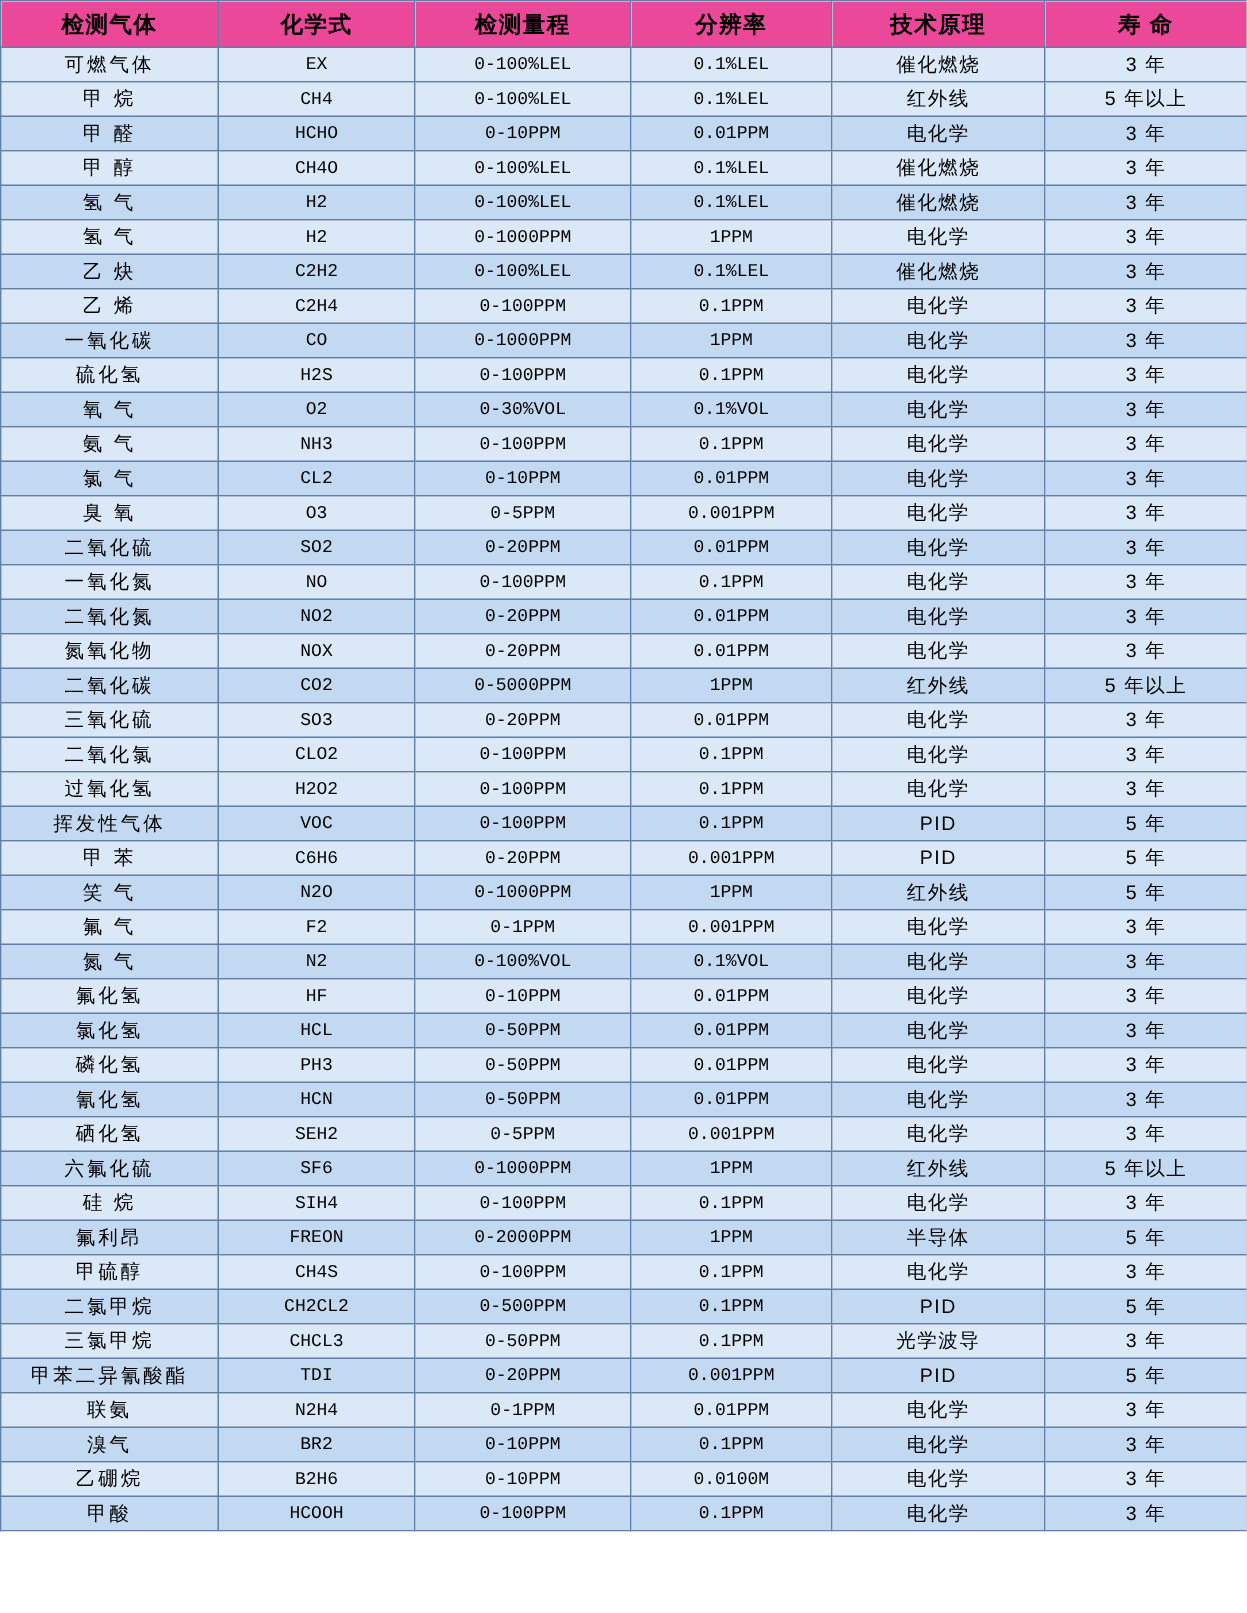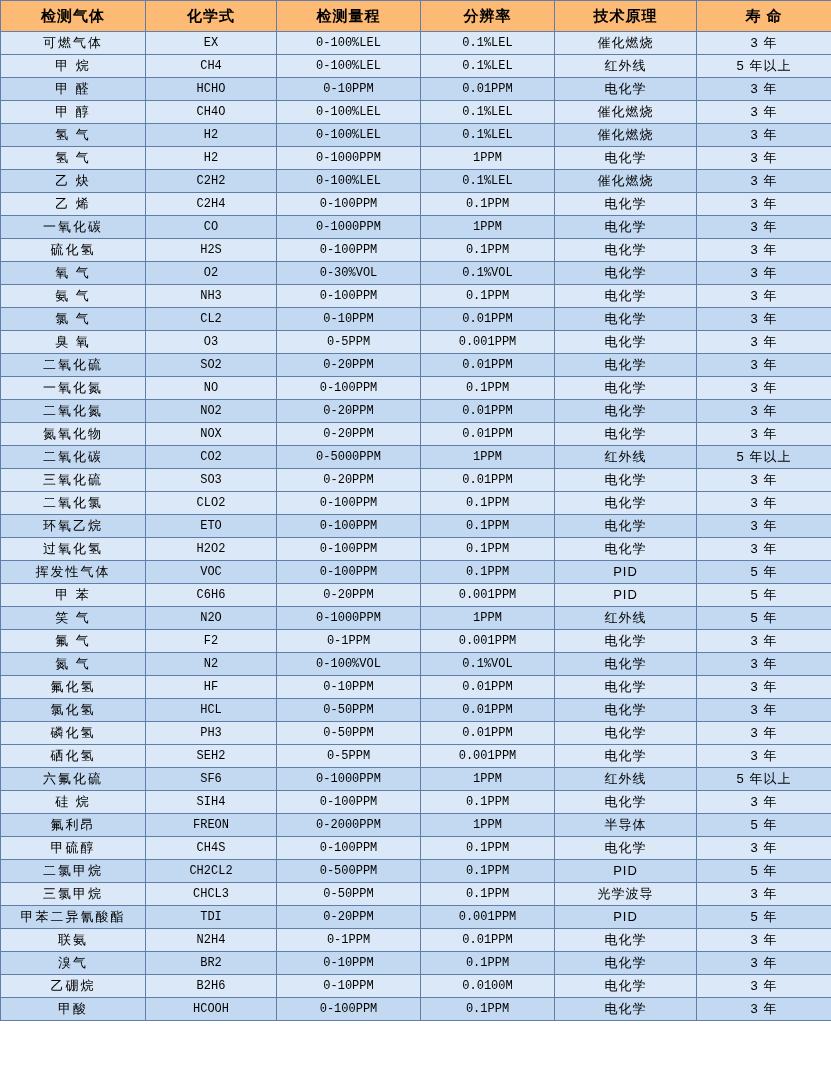--- a/index.html
+++ b/index.html
@@ -26,21 +26,21 @@
   #gas-table th,
   #gas-table td {
     border: 1px solid #5f7fa8;
     text-align: center;
     vertical-align: middle;
     color: #000000;
     white-space: nowrap;
     overflow: hidden;
   }
   #gas-table thead th {
-    background: #fdba74;
+    background: #ec4899;
     height: 28px;
     font-size: 15px;
     font-weight: bold;
     letter-spacing: 1px;
   }
   #gas-table tbody td {
     height: 20px;
     line-height: 20px;
     font-size: 13px;
     font-weight: normal;
@@ -250,28 +250,20 @@
         <td class="col-life">3 年</td>
       </tr>
       <tr class="odd">
         <td class="col-name">二氧化氯</td>
         <td class="col-formula">CLO2</td>
         <td class="col-range">0-100PPM</td>
         <td class="col-res">0.1PPM</td>
         <td class="col-tech">电化学</td>
         <td class="col-life">3 年</td>
       </tr>
-      <tr class="even">
-        <td class="col-name">环氧乙烷</td>
-        <td class="col-formula">ETO</td>
-        <td class="col-range">0-100PPM</td>
-        <td class="col-res">0.1PPM</td>
-        <td class="col-tech">电化学</td>
-        <td class="col-life">3 年</td>
-      </tr>
       <tr class="odd">
         <td class="col-name">过氧化氢</td>
         <td class="col-formula">H2O2</td>
         <td class="col-range">0-100PPM</td>
         <td class="col-res">0.1PPM</td>
         <td class="col-tech">电化学</td>
         <td class="col-life">3 年</td>
       </tr>
       <tr class="even">
         <td class="col-name">挥发性气体</td>
@@ -330,20 +322,28 @@
         <td class="col-life">3 年</td>
       </tr>
       <tr class="odd">
         <td class="col-name">磷化氢</td>
         <td class="col-formula">PH3</td>
         <td class="col-range">0-50PPM</td>
         <td class="col-res">0.01PPM</td>
         <td class="col-tech">电化学</td>
         <td class="col-life">3 年</td>
       </tr>
+      <tr class="even">
+        <td class="col-name">氰化氢</td>
+        <td class="col-formula">HCN</td>
+        <td class="col-range">0-50PPM</td>
+        <td class="col-res">0.01PPM</td>
+        <td class="col-tech">电化学</td>
+        <td class="col-life">3 年</td>
+      </tr>
       <tr class="odd">
         <td class="col-name">硒化氢</td>
         <td class="col-formula">SEH2</td>
         <td class="col-range">0-5PPM</td>
         <td class="col-res">0.001PPM</td>
         <td class="col-tech">电化学</td>
         <td class="col-life">3 年</td>
       </tr>
       <tr class="even">
         <td class="col-name">六氟化硫</td>

